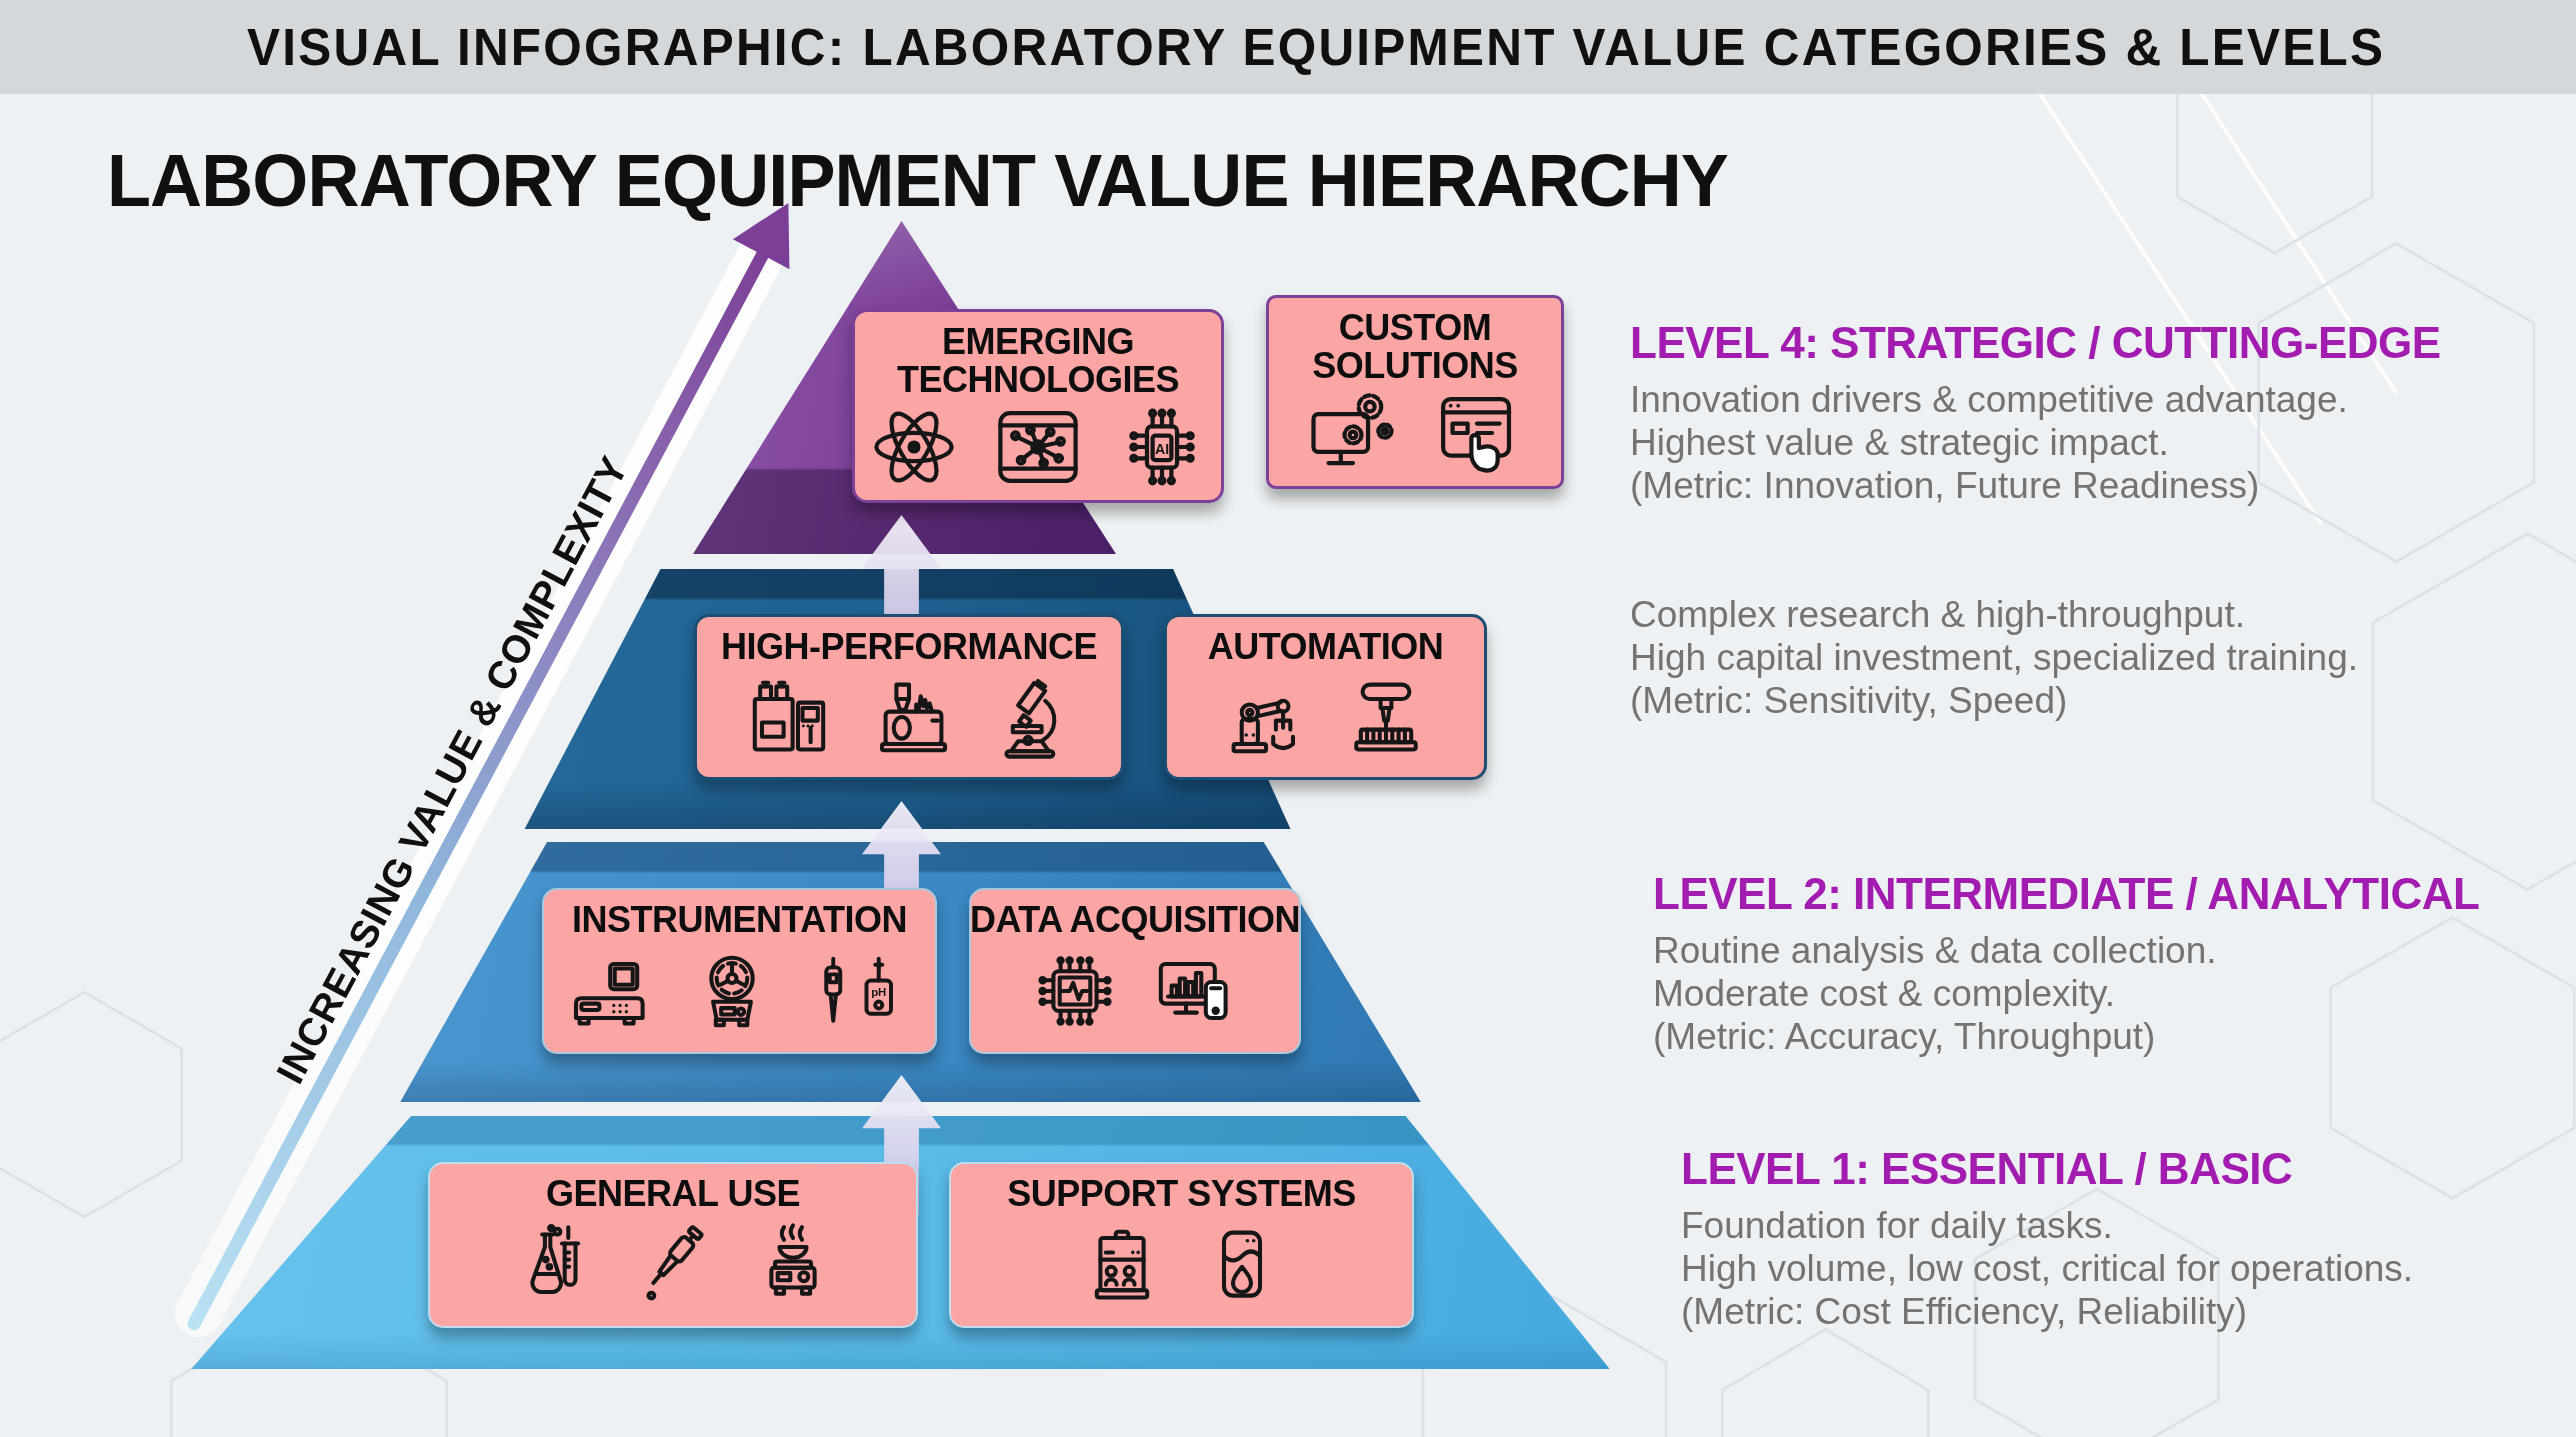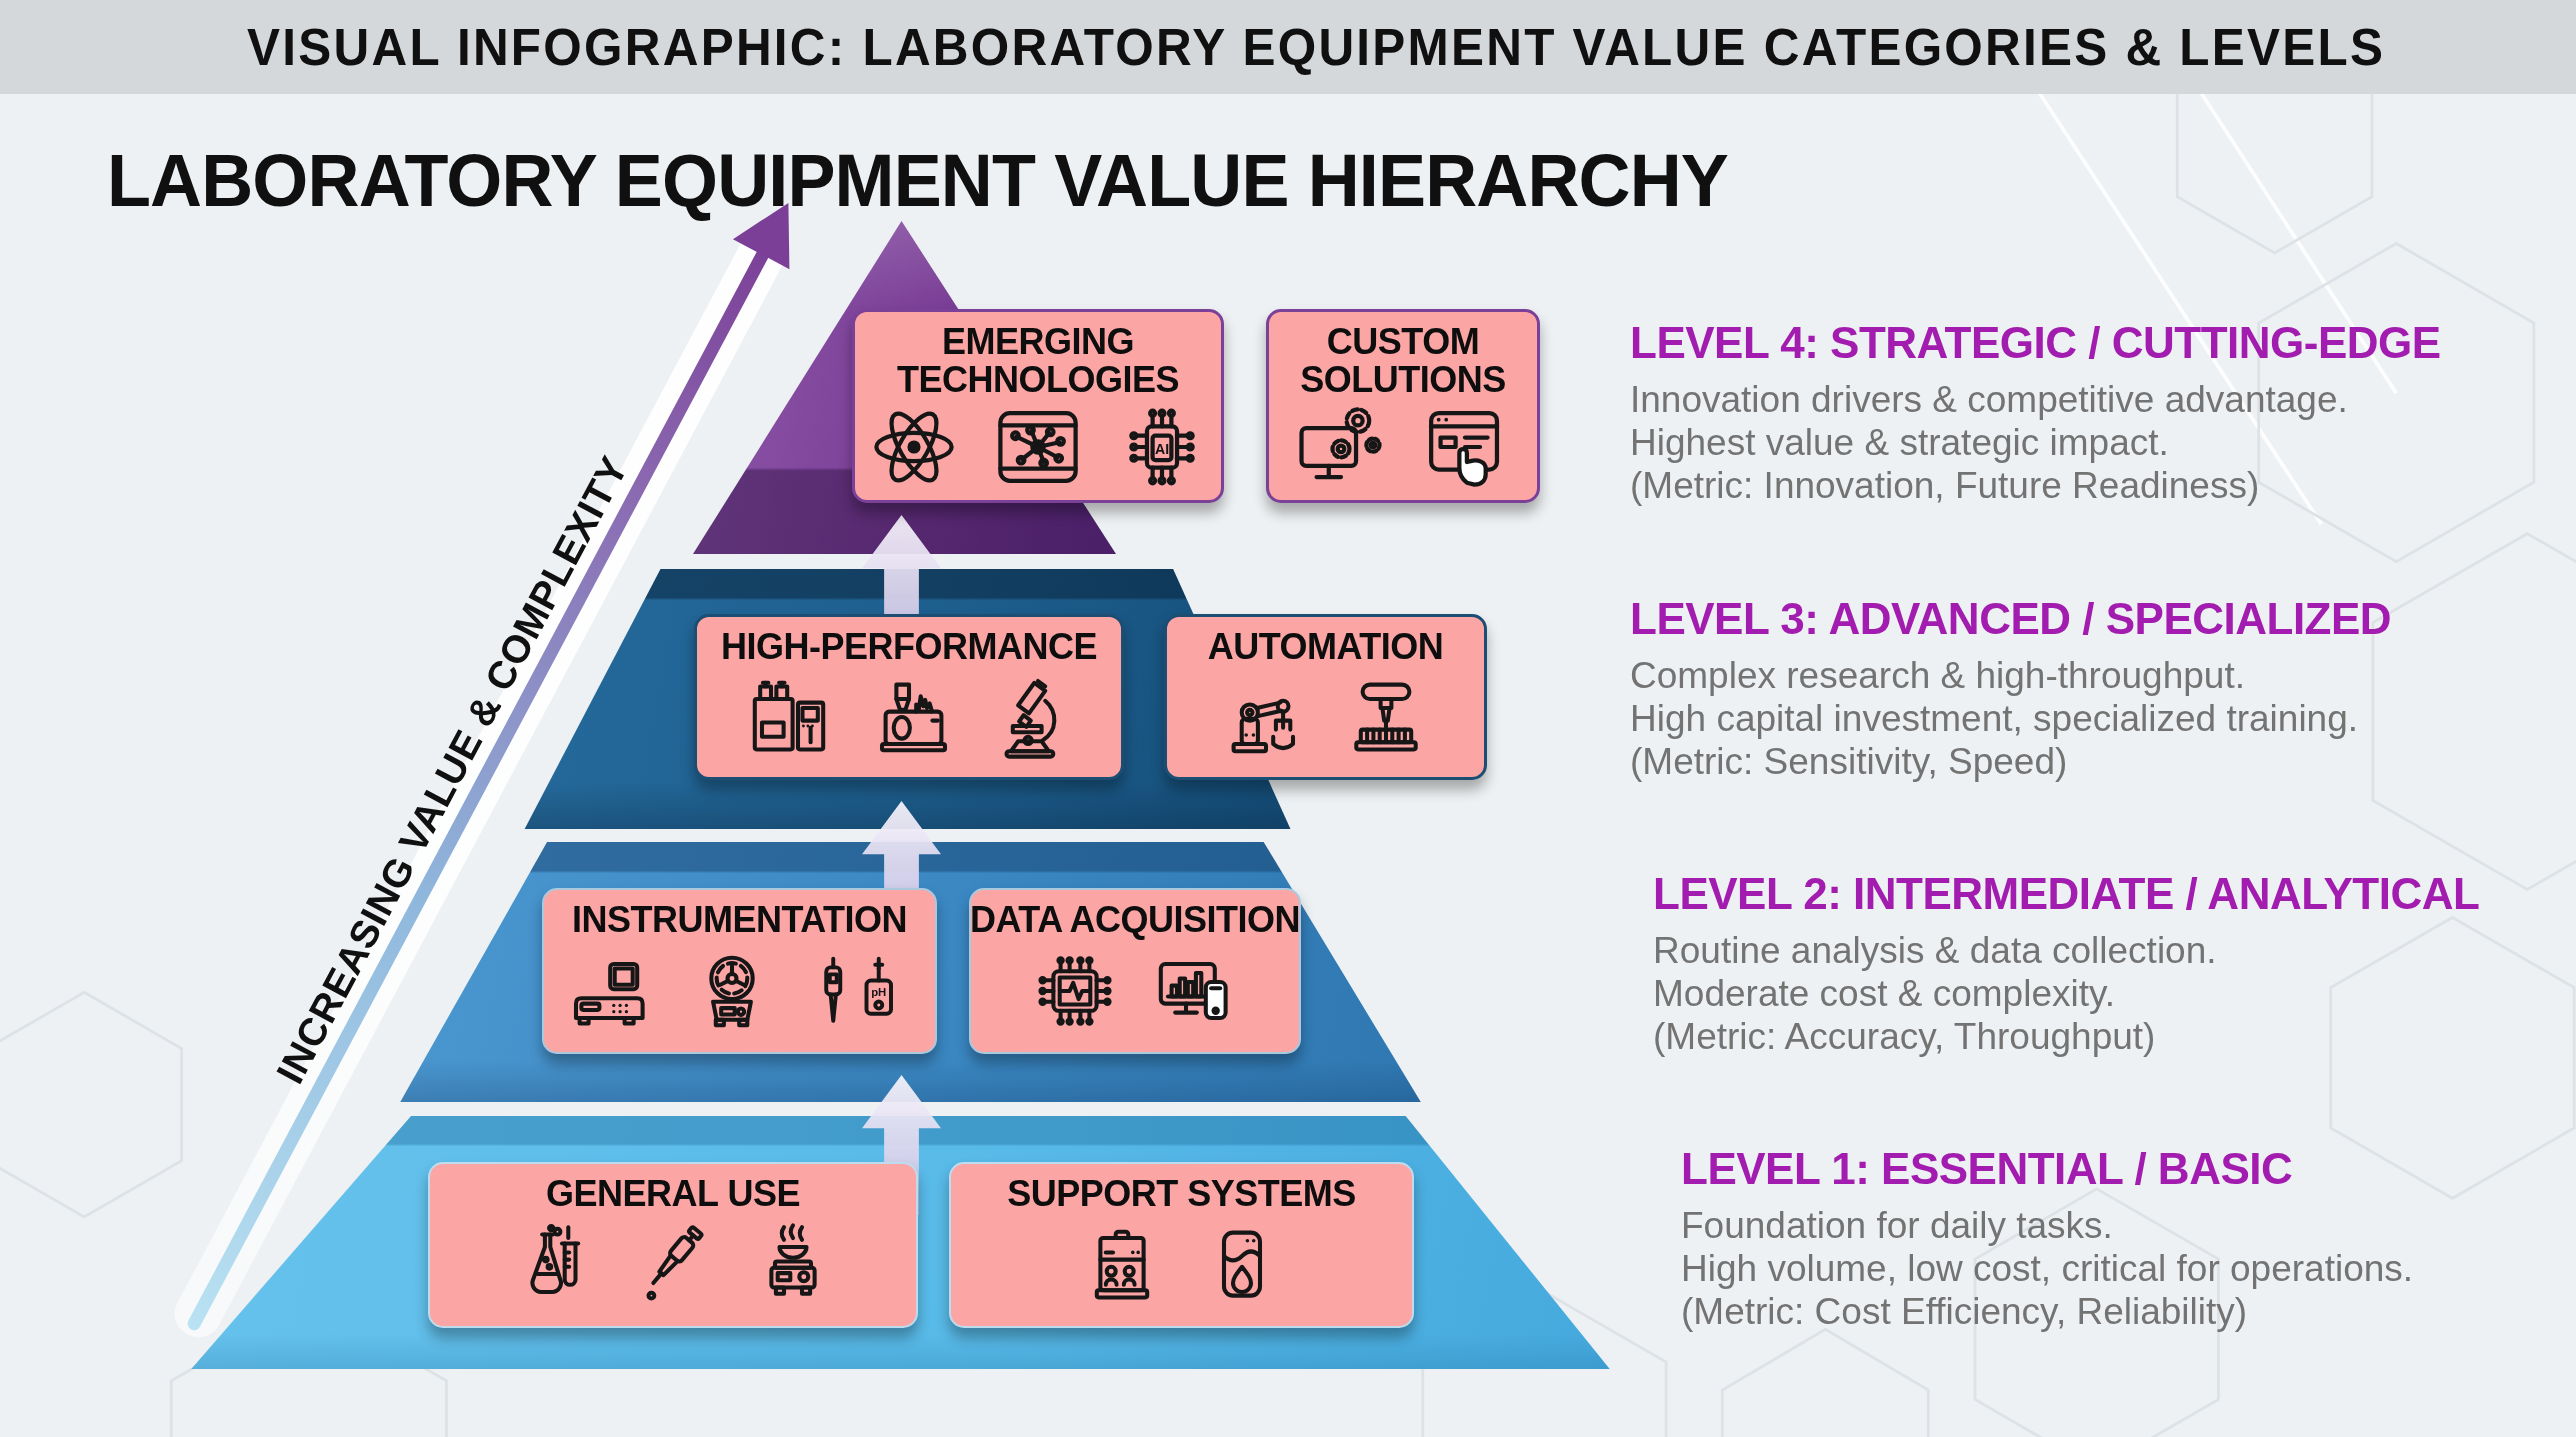--- a/index.html
+++ b/index.html
@@ -206,21 +206,21 @@
       <line x1="66" y1="38" x2="77" y2="38"></line>
         <circle cx="80" cy="38" r="2.6"></circle>
       <line x1="66" y1="50" x2="77" y2="50"></line>
         <circle cx="80" cy="50" r="2.6"></circle>
       <line x1="66" y1="62" x2="77" y2="62"></line>
         <circle cx="80" cy="62" r="2.6"></circle>
     </svg>
   </div>
 </div>
 
-<div class="box b-l4" style="left:1266px;top:309px;width:274px;height:194px;">
+<div class="box b-l4" style="left:1266px;top:295px;width:298px;height:194px;border-radius:10px;">
   <div class="box-title wrap">CUSTOM SOLUTIONS</div>
   <div class="icon-row">
     <svg class="icn" width="94" height="94" viewBox="0 0 100 100">
       <rect x="8" y="30" width="58" height="40" rx="5"></rect>
       <line x1="37" y1="70" x2="37" y2="80"></line>
       <line x1="24" y1="82" x2="50" y2="82"></line>
       <circle cx="68" cy="22" r="12" stroke-dasharray="6 4"></circle>
         <circle cx="68" cy="22" r="5"></circle>
       <circle cx="50" cy="52" r="9" stroke-dasharray="5 3.5"></circle>
         <circle cx="50" cy="52" r="3.5"></circle>
@@ -483,21 +483,20 @@
 </div>
 
 <div class="legend-block" style="left:1630px;top:318px;">
   <div class="legend-heading">LEVEL 4: STRATEGIC / CUTTING-EDGE</div>
   <div class="legend-line">Innovation drivers &amp; competitive advantage.</div>
   <div class="legend-line">Highest value &amp; strategic impact.</div>
   <div class="legend-line">(Metric: Innovation, Future Readiness)</div>
 </div>
 
 <div class="legend-block" style="left:1630px;top:594px;">
-  <div class="legend-heading">LEVEL 3: ADVANCED / SPECIALIZED</div>
   <div class="legend-line">Complex research &amp; high-throughput.</div>
   <div class="legend-line">High capital investment, specialized training.</div>
   <div class="legend-line">(Metric: Sensitivity, Speed)</div>
 </div>
 
 <div class="legend-block" style="left:1653px;top:869px;">
   <div class="legend-heading">LEVEL 2: INTERMEDIATE / ANALYTICAL</div>
   <div class="legend-line">Routine analysis &amp; data collection.</div>
   <div class="legend-line">Moderate cost &amp; complexity.</div>
   <div class="legend-line">(Metric: Accuracy, Throughput)</div>

